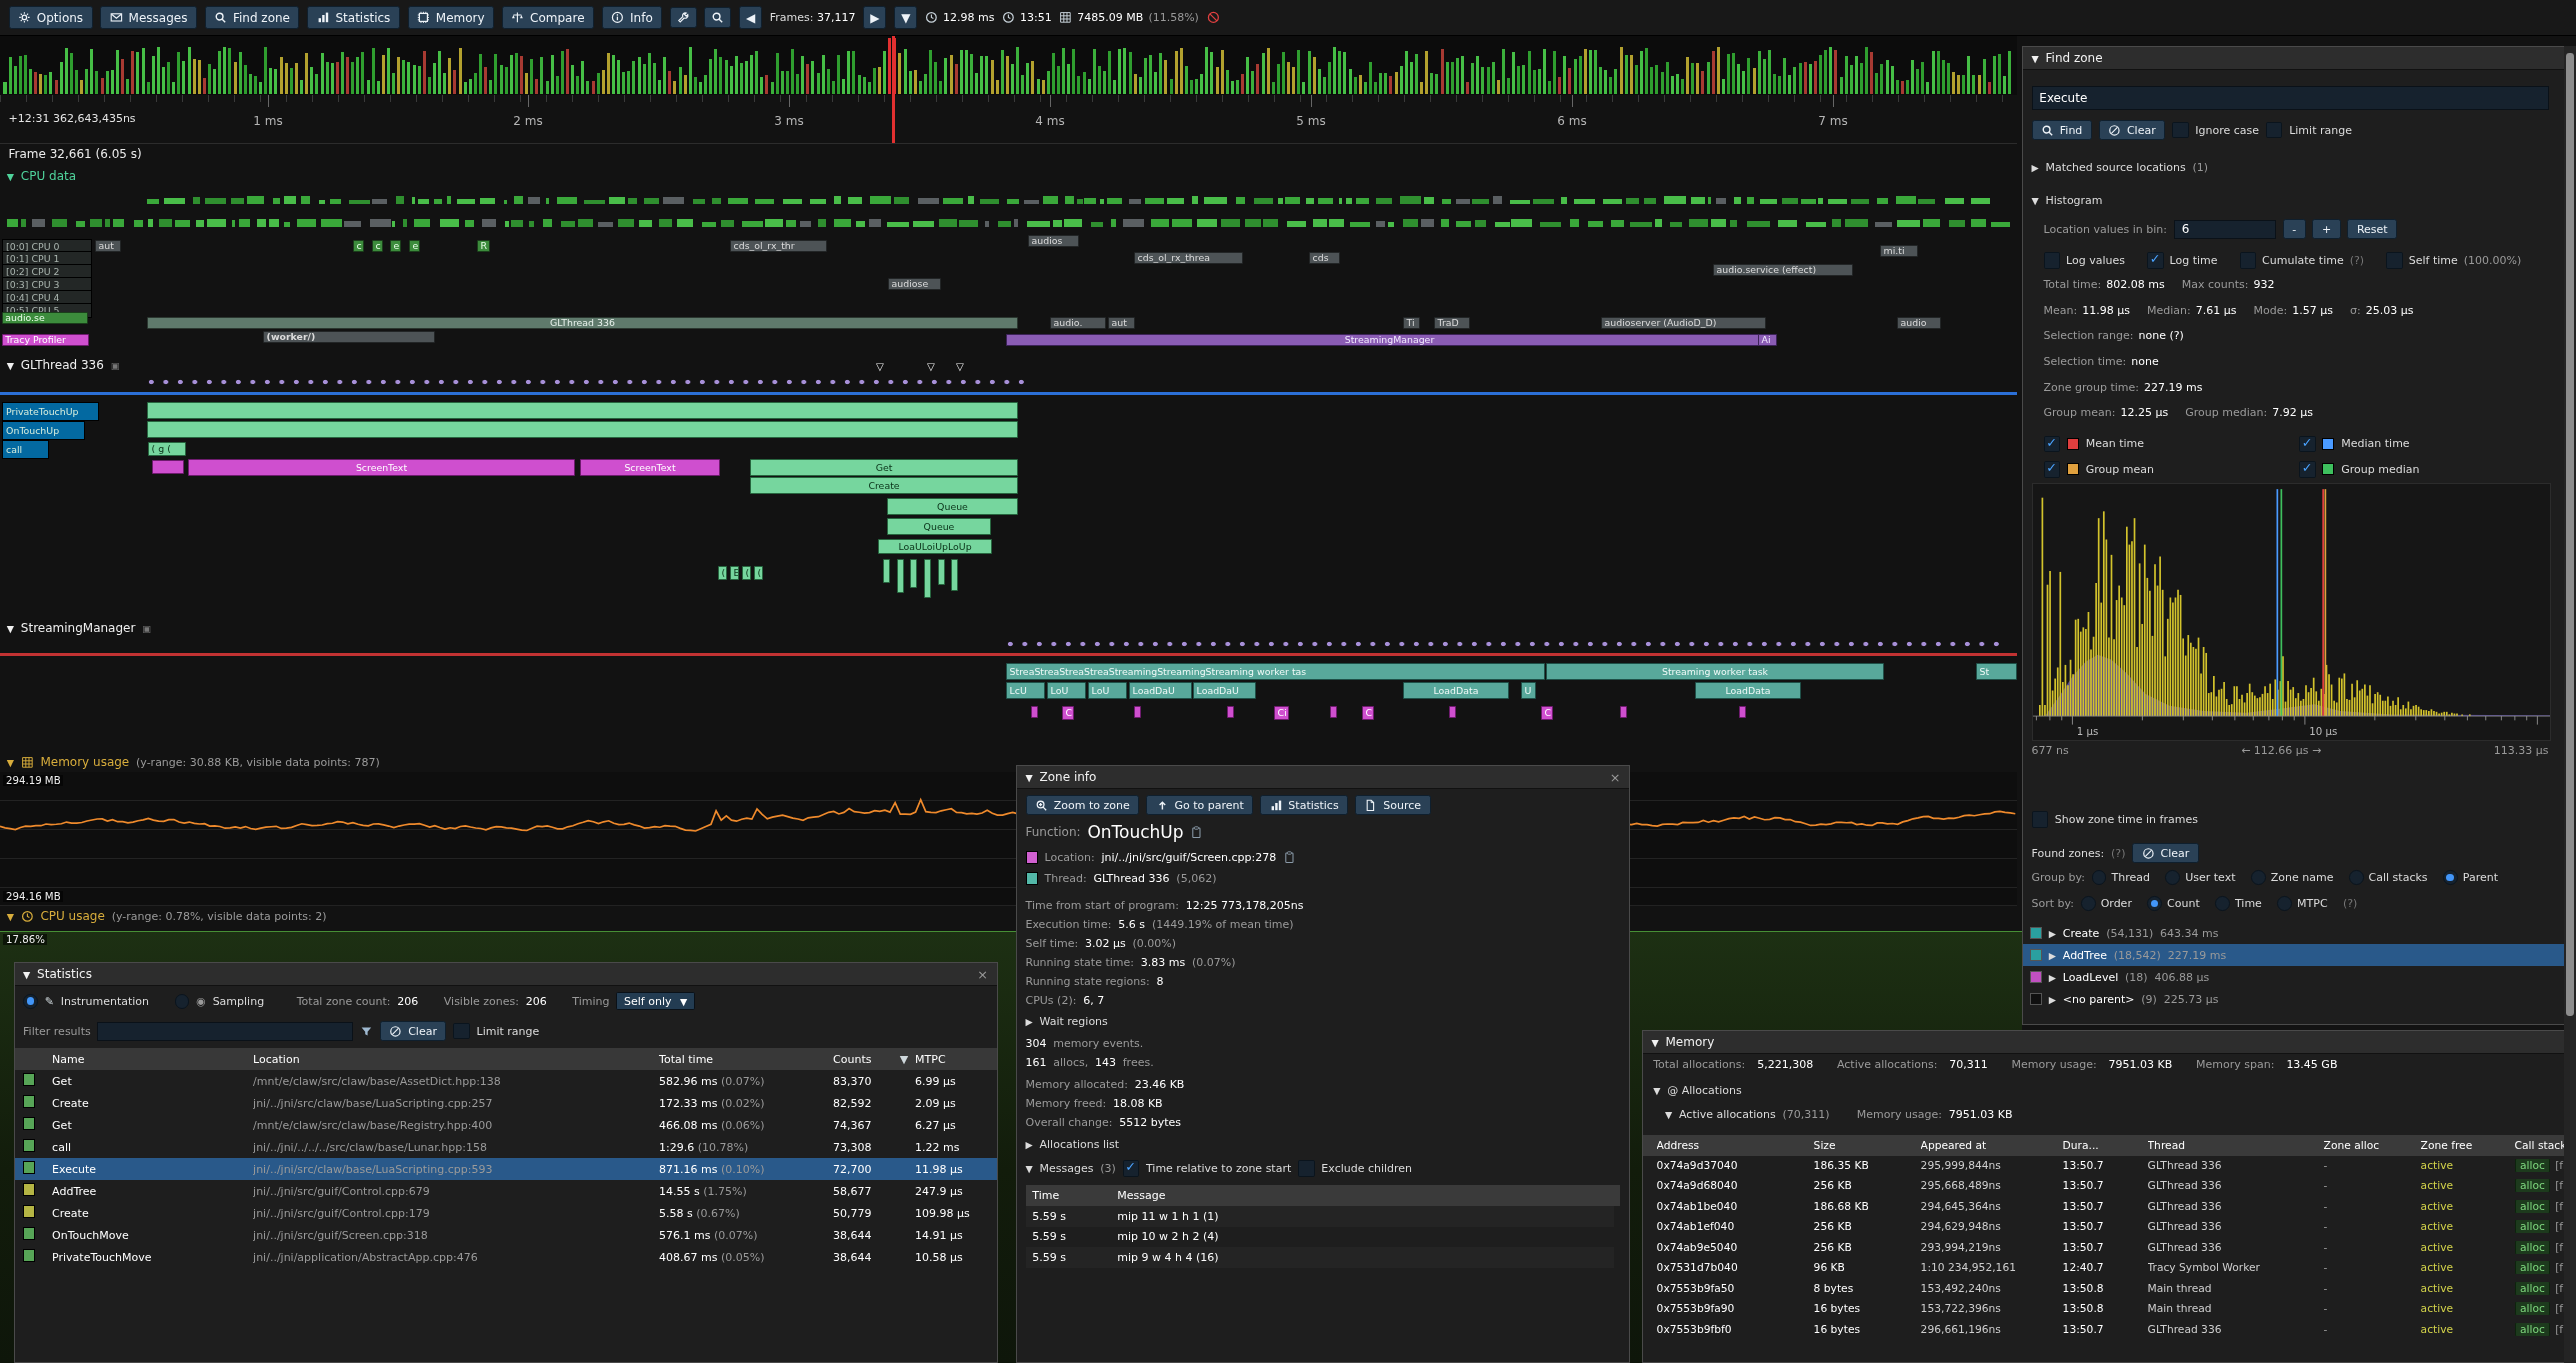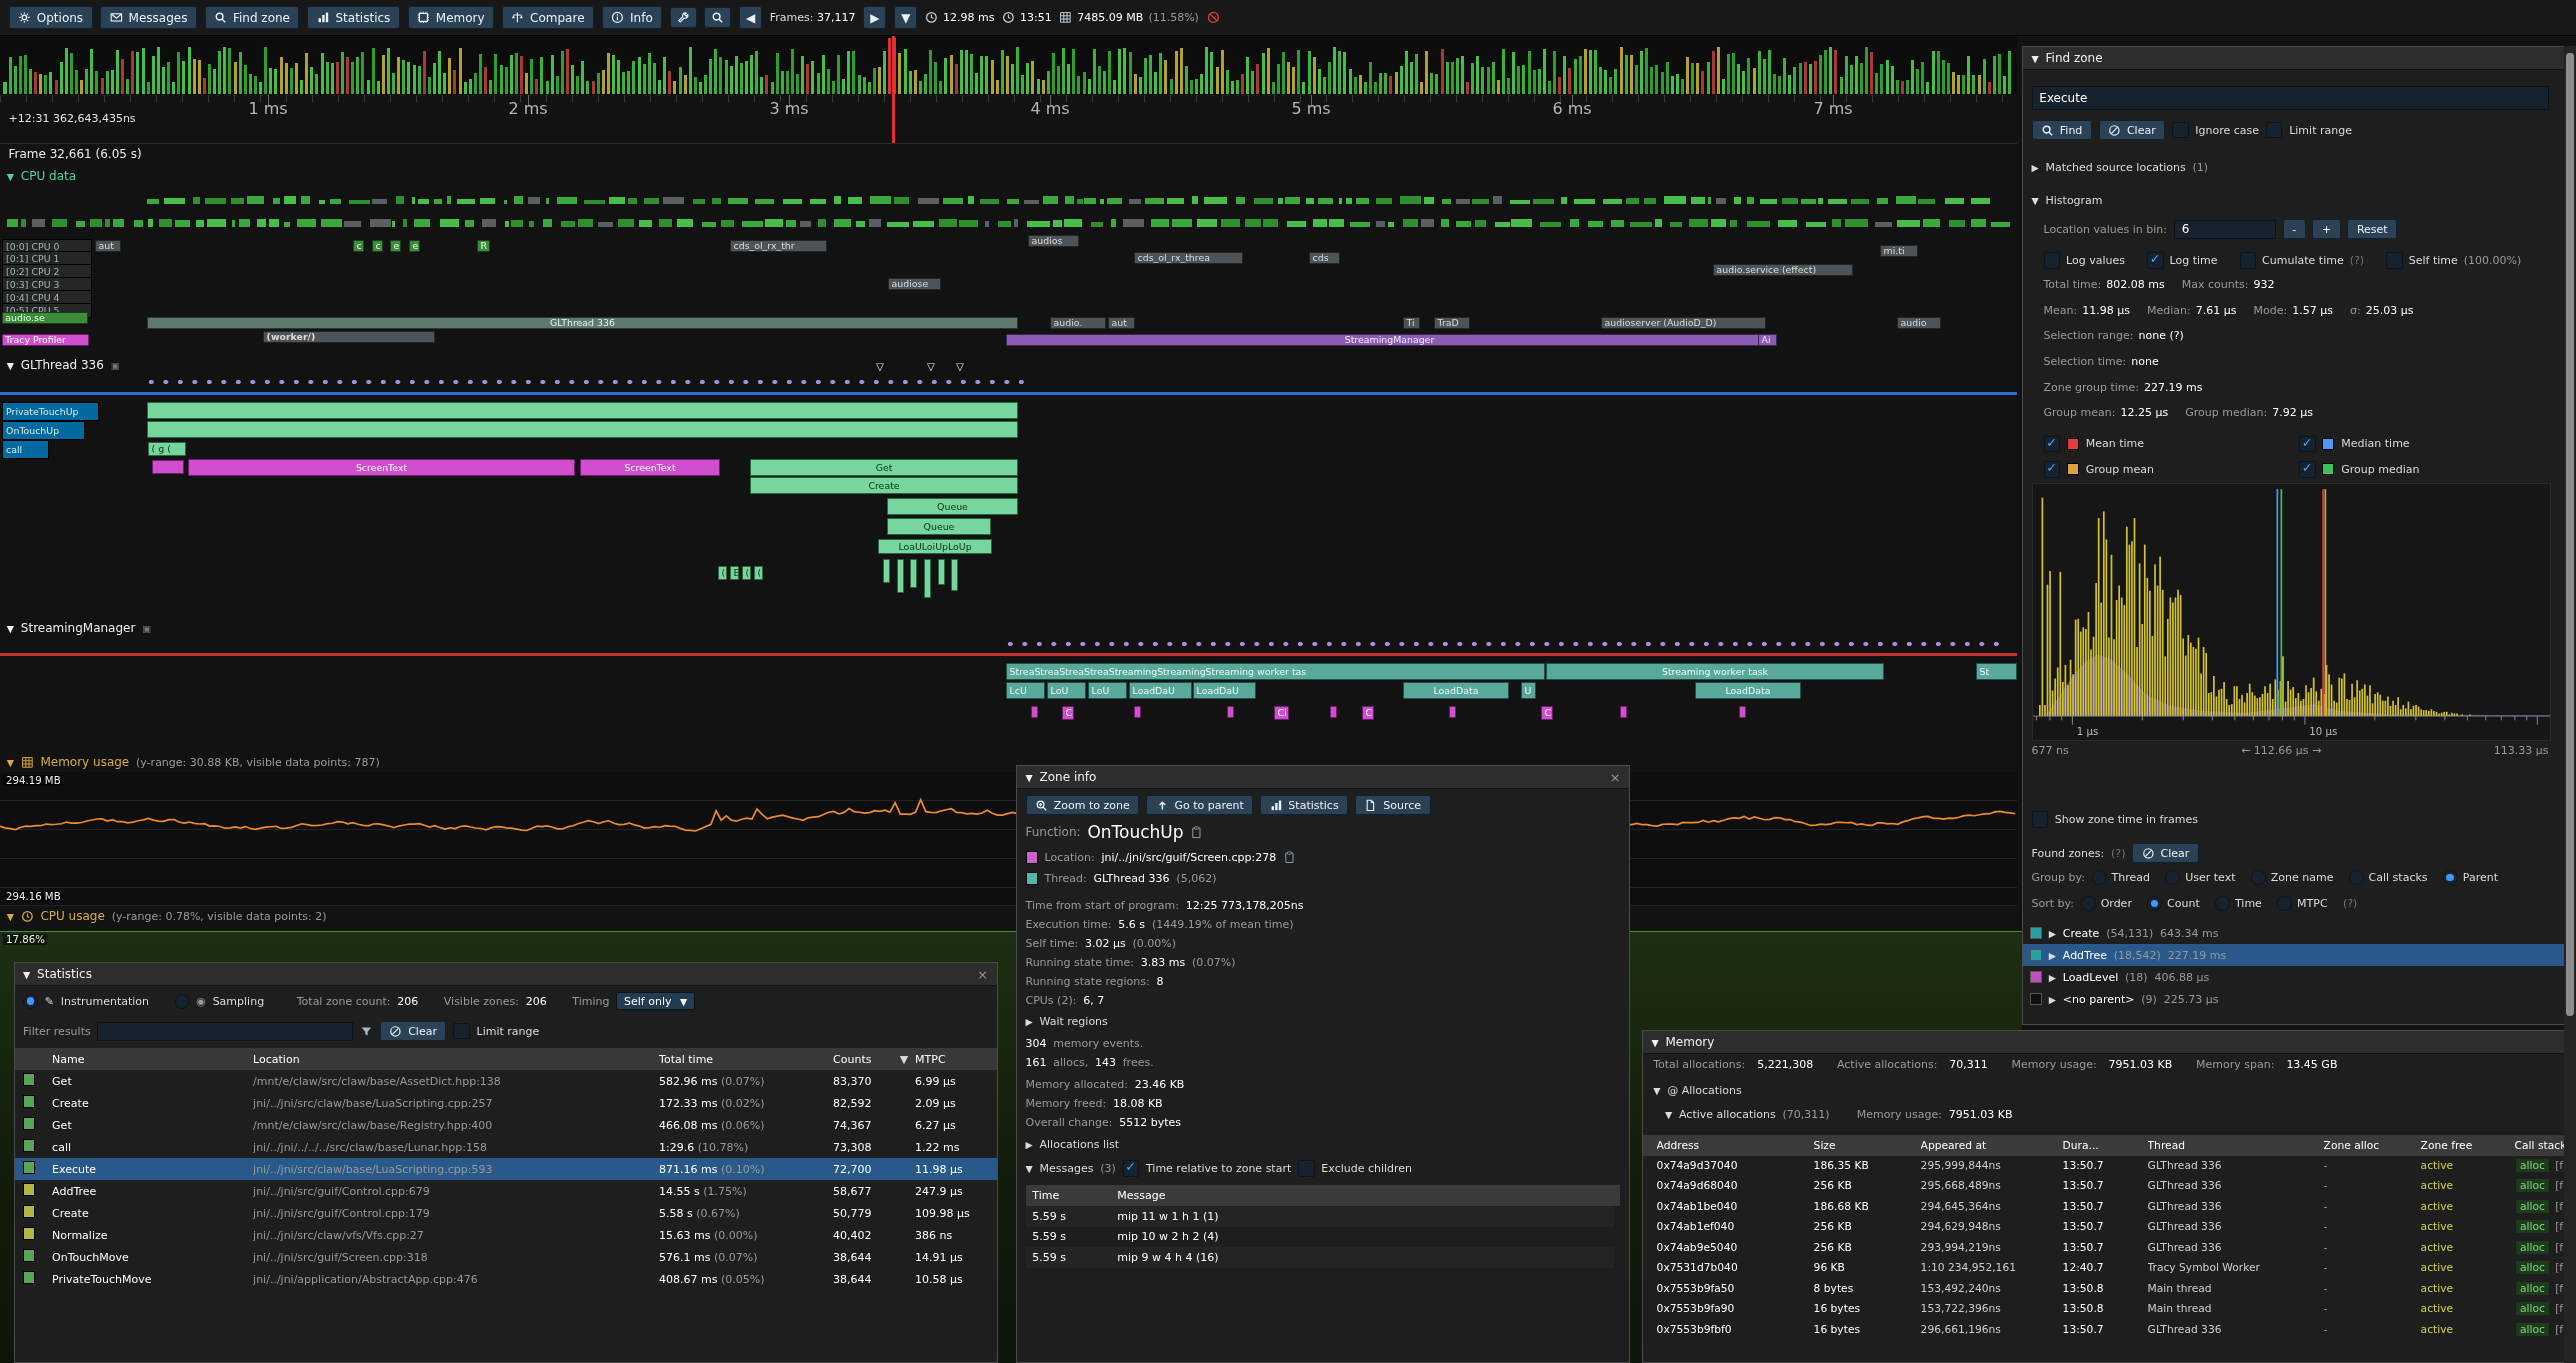--- a/index.html
+++ b/index.html
@@ -11,21 +11,21 @@
   .tb-sq{padding:3.4px 6px}
   .ic{display:inline-flex;align-items:center}
   .ic svg{display:block}
   
   #frames-strip{position:absolute;left:0;top:36px;width:2017px;height:60px;background:#0c0c0c;border-bottom:0.9px solid #262626;overflow:hidden}
   .fbar{position:absolute;bottom:1.7px;width:3.4px}
   #red-cursor{position:absolute;left:892px;top:36px;width:2.6px;height:107px;background:#e23030;z-index:5}
   #ruler{position:absolute;left:0;top:95px;width:2017px;height:48px;background:#121212;border-bottom:0.9px solid #2c2c2c}
   #ruler .minor{position:absolute;left:0;top:0;width:2017px;height:6.8px;background:repeating-linear-gradient(to right,#3a3a3a 0 0.9px,transparent 0.9px 26px)}
   .tick-line{position:absolute;top:0;width:0.9px;height:12px;background:#666}
-  .tick-label{position:absolute;top:4px;transform:translateX(-50%);color:#b5b5b5;font-size:16px;white-space:nowrap}
+  .tick-label{position:absolute;top:19px;transform:translateX(-50%);color:#b5b5b5;font-size:12px;white-space:nowrap}
   #ruler-start{position:absolute;left:8.5px;top:17px;color:#e5e5e5;font-size:11px}
   #frame-label{position:absolute;left:8.5px;top:147px;font-size:12px;color:#ececec}
   
   .section-h{position:absolute;font-size:12px;display:flex;gap:6.8px;align-items:center;z-index:3;white-space:nowrap}
   .h-green{color:#4fd39b}.h-amber{color:#d8ad3c}.arrow{font-size:9.4px}
   .ghost-ic{color:#777;font-size:9.4px}
   
   .zone{position:absolute;font-size:9.4px;line-height:1;display:flex;align-items:center;padding:0 2.6px;box-sizing:border-box;overflow:hidden;white-space:nowrap;border:0.9px solid rgba(0,0,0,.55);border-radius:0.9px;z-index:2}
   .zc{justify-content:center}
   .z-gray{background:#4d5356;color:#dcdcdc}
@@ -974,28 +974,20 @@
         </div>
         <div class="srow">
           <div><span class="sq" style="background:#b5b544"></span></div>
           <div class="white">Create</div>
           <div class="cell-loc">jni/../jni/src/guif/Control.cpp:179</div>
           <div><span class="white">5.58 s</span> <span class="dim">(0.67%)</span></div>
           <div class="white">50,779</div>
           <div class="white">109.98 μs</div>
         </div>
         <div class="srow">
-          <div><span class="sq" style="background:#b5b544"></span></div>
-          <div class="white">Normalize</div>
-          <div class="cell-loc">jni/../jni/src/claw/vfs/Vfs.cpp:27</div>
-          <div><span class="white">15.63 ms</span> <span class="dim">(0.00%)</span></div>
-          <div class="white">40,402</div>
-          <div class="white">386 ns</div>
-        </div>
-        <div class="srow">
           <div><span class="sq" style="background:#57a557"></span></div>
           <div class="white">OnTouchMove</div>
           <div class="cell-loc">jni/../jni/src/guif/Screen.cpp:318</div>
           <div><span class="white">576.1 ms</span> <span class="dim">(0.07%)</span></div>
           <div class="white">38,644</div>
           <div class="white">14.91 μs</div>
         </div>
         <div class="srow">
           <div><span class="sq" style="background:#57a557"></span></div>
           <div class="white">PrivateTouchMove</div>

